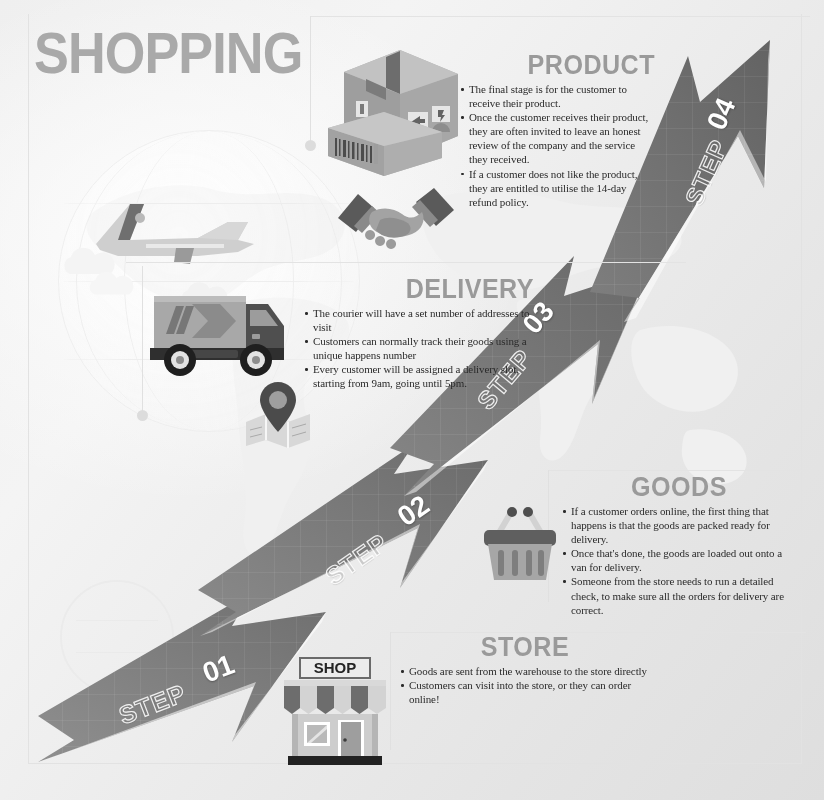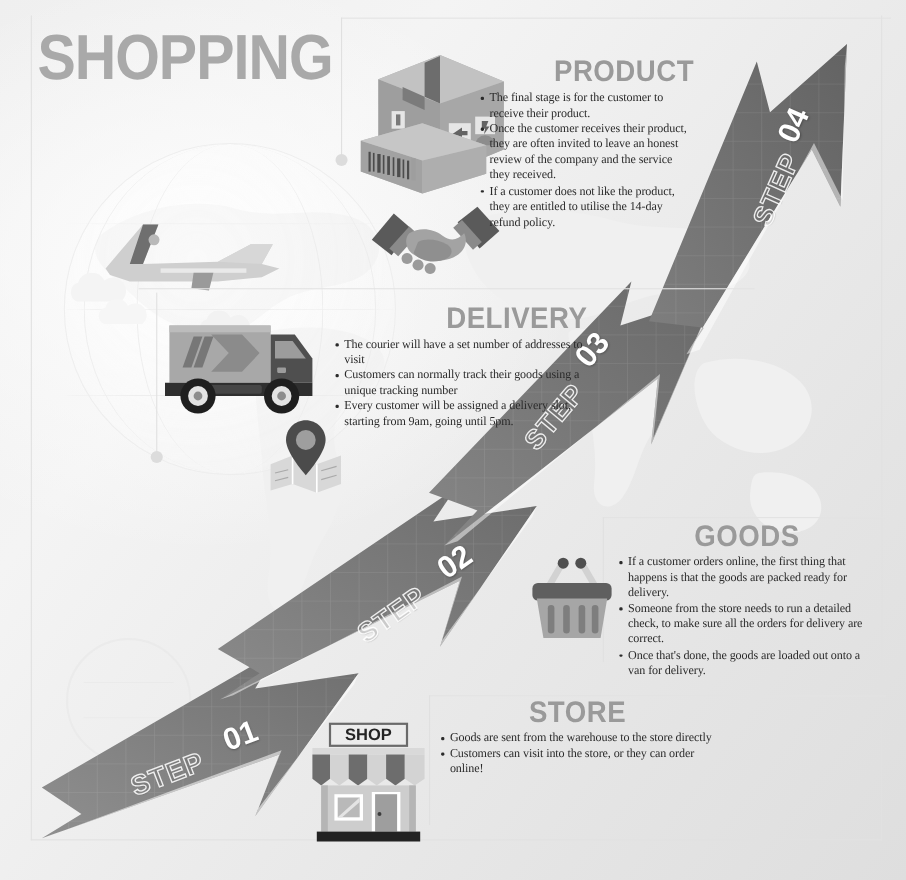--- a/index.html
+++ b/index.html
@@ -339,21 +339,21 @@
 
       <path d="M36,40 C46,34 58,36 66,42 C74,48 80,46 86,40 C90,48 86,58 76,62
                C64,67 48,66 38,58 C32,53 32,44 36,40 Z" fill="#a3a3a3"></path>
       <path d="M44,48 C52,44 62,46 70,50 C76,53 76,60 70,63 C60,68 46,66 40,58 Z" fill="#8f8f8f"></path>
       <path d="M34,58 a5,5 0 1 0 0.1,0" fill="#9b9b9b"></path>
       <path d="M44,64 a5,5 0 1 0 0.1,0" fill="#9b9b9b"></path>
       <path d="M55,67 a5,5 0 1 0 0.1,0" fill="#9b9b9b"></path>
     </svg>
   </div>
 
-  <div class="sect" style="left:436px;top:52px;width:195px;">
+  <div class="sect" style="left:460px;top:52px;width:195px;">
     <h2 class="right">PRODUCT</h2>
     <ul>
       <li>The final stage is for the customer to receive their product.</li>
       <li>Once the customer receives their product, they are often invited to leave an honest review of the company and the service they received.</li>
       <li>If a customer does not like the product, they are entitled to utilise the 14-day refund policy.</li>
     </ul>
   </div>
 
   <div class="icon" style="left:150px;top:288px;">
     <svg width="146" height="92" viewBox="0 0 146 92">
@@ -397,21 +397,21 @@
 
       <path d="M38,0 C48,0 56,8 56,18 C56,30 38,50 38,50 C38,50 20,30 20,18 C20,8 28,0 38,0 Z" fill="#4b4b4b"></path>
       <circle cx="38" cy="18" r="9" fill="#9e9e9e"></circle>
     </svg>
   </div>
 
   <div class="sect" style="left:304px;top:276px;width:230px;">
     <h2 class="right">DELIVERY</h2>
     <ul>
       <li>The courier will have a set number of addresses to visit</li>
-      <li>Customers can normally track their goods using a unique tracking number</li>
+      <li>Customers can normally track their goods using a unique happens number</li>
       <li>Every customer will be assigned a delivery slot, starting from 9am, going until 5pm.</li>
     </ul>
   </div>
 
   <div class="icon" style="left:476px;top:500px;">
     <svg width="88" height="86" viewBox="0 0 88 86">
 
       <g stroke="#d2d2d2" stroke-width="6" fill="none" stroke-linecap="round">
         <path d="M20,38 L34,14"></path>
         <path d="M68,38 L54,14"></path>
@@ -430,22 +430,22 @@
         <rect x="50" y="50" width="6" height="26" rx="3"></rect>
         <rect x="62" y="50" width="6" height="26" rx="3"></rect>
       </g>
     </svg>
   </div>
 
   <div class="sect" style="left:562px;top:474px;width:234px;">
     <h2 style="text-align:center;transform-origin:center;">GOODS</h2>
     <ul>
       <li>If a customer orders online, the first thing that happens is that the goods are packed ready for delivery.</li>
+      <li>Once that's done, the goods are loaded out onto a van for delivery.</li>
       <li>Someone from the store needs to run a detailed check, to make sure all the orders for delivery are correct.</li>
-      <li>Once that's done, the goods are loaded out onto a van for delivery.</li>
     </ul>
   </div>
 
   <div class="icon" style="left:280px;top:658px;">
     <svg width="110" height="110" viewBox="0 0 110 110">
 
       <rect x="20" y="0" width="70" height="20" fill="#ececec" stroke="#6a6a6a" stroke-width="2"></rect>
       <text x="55" y="15" text-anchor="middle" font-family="Liberation Sans, sans-serif" font-size="15" font-weight="700" fill="#242424">SHOP</text>
 
       <g>

